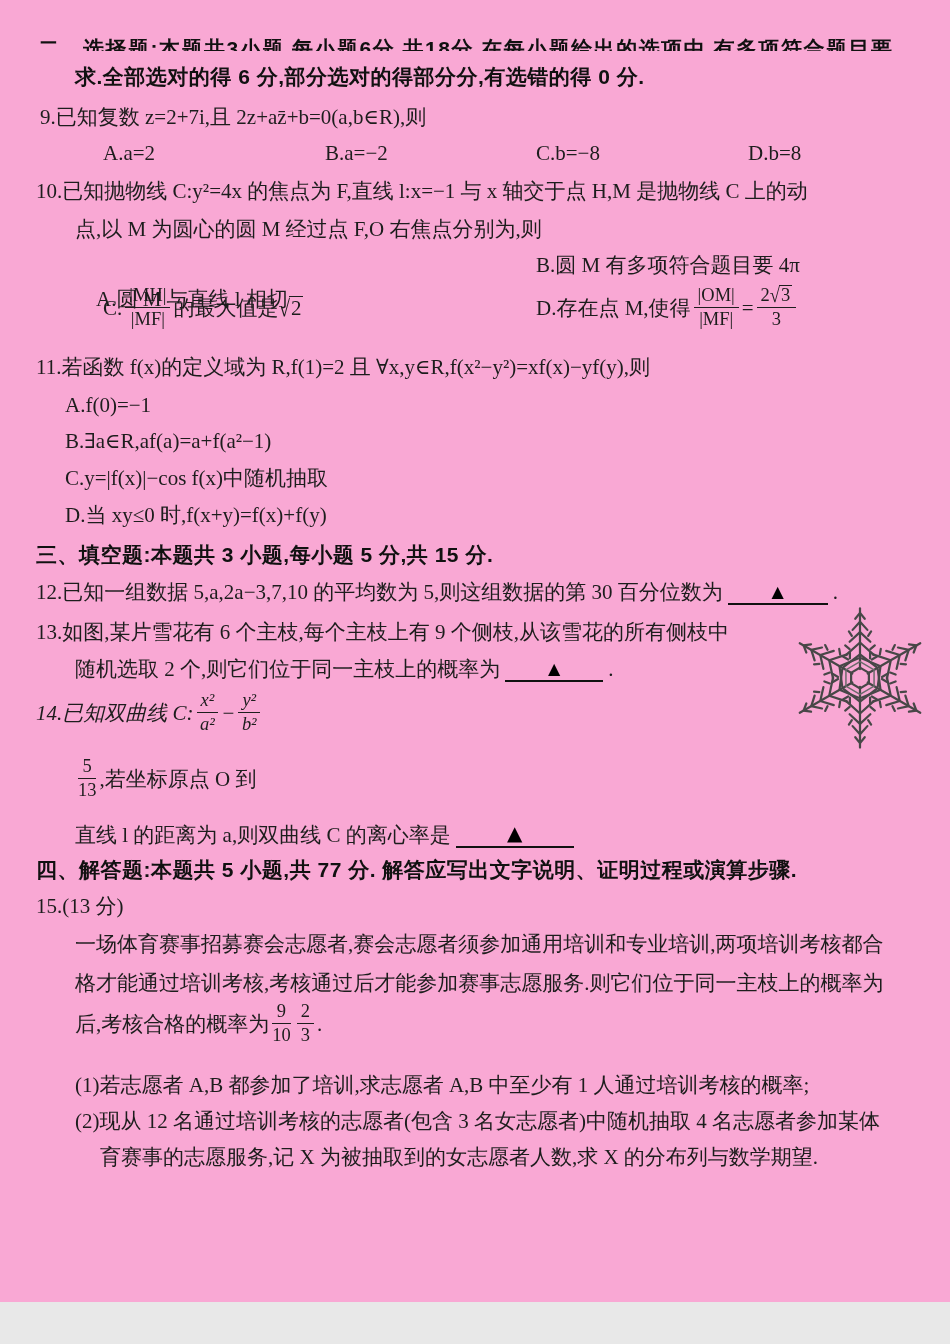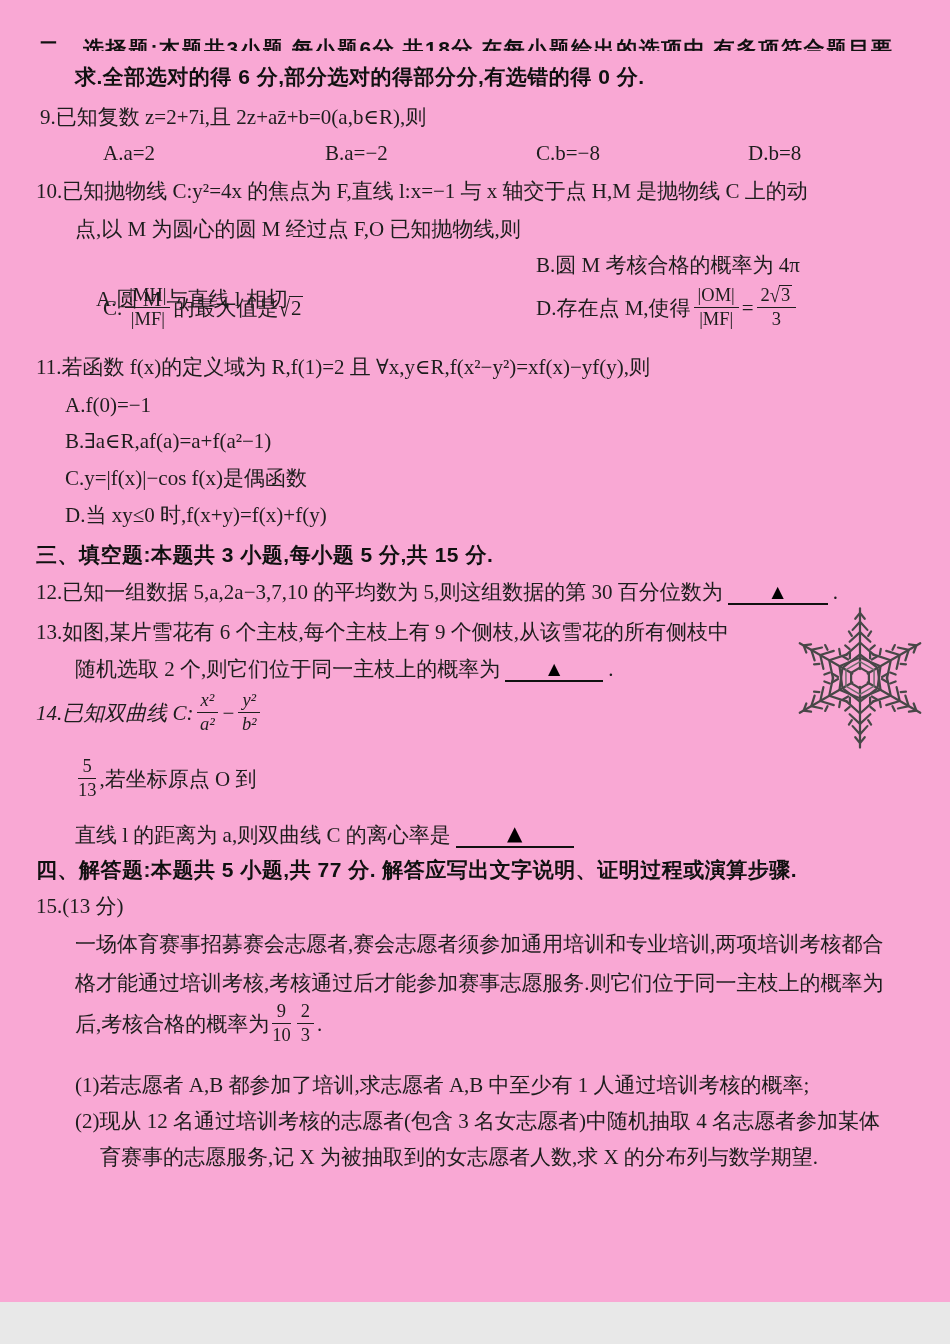--- a/index.html
+++ b/index.html
@@ -79,33 +79,33 @@
       <div class="line bold clip" style="left: 38px; top: 34px;"><span class="clip-inner"><span>二、选择题:本题共3小题,每小题6分,共18分.在每小题给出的选项中,有多项符合题目要</span></span></div>
       <div class="line bold" style="left: 75px; top: 62px;"><span>求.全部选对的得 6 分,部分选对的得部分分,有选错的得 0 分.</span></div>
       <div class="line" style="left: 40px; top: 102px;"><span>9.已知复数 z=2+7i,且 2z+az̄+b=0(a,b∈R),则</span></div>
       <div class="line" style="left: 38px; top: 138px;">
         <span class="col" style="left: 65px;"><span>A.a=2</span></span>
         <span class="col" style="left: 287px;"><span>B.a=−2</span></span>
         <span class="col" style="left: 498px;"><span>C.b=−8</span></span>
         <span class="col" style="left: 710px;"><span>D.b=8</span></span>
       </div>
       <div class="line" style="left: 36px; top: 176px;"><span>10.已知抛物线 C:y²=4x 的焦点为 F,直线 l:x=−1 与 x 轴交于点 H,M 是抛物线 C 上的动</span></div>
-      <div class="line" style="left: 75px; top: 214px;"><span>点,以 M 为圆心的圆 M 经过点 F,O 已知抛物线,则</span></div>
+      <div class="line" style="left: 75px; top: 214px;"><span>点,以 M 为圆心的圆 M 经过点 F,O 右焦点分别为,则</span></div>
       <div class="line" style="left: 38px; top: 250px;">
         <span class="col" style="left: 58px; margin-top: 34px;"><span>A.圆 M 与直线 l 相切</span></span>
-        <span class="col" style="left: 498px;"><span>B.圆 M 考核合格的概率为 4π</span></span>
+        <span class="col" style="left: 498px;"><span>B.圆 M 有多项符合题目要 4π</span></span>
       </div>
       <div class="line" style="left: 38px; top: 287px;">
         <span class="col" style="left: 65px;"><span>C.</span><span class="frac"><span class="num"><span>|MH|</span></span><span class="den"><span>|MF|</span></span></span><span>的最大值是</span><span class="sqrt"><span class="radsign">√</span><span class="radbody"><span>2</span></span></span></span>
         <span class="col" style="left: 498px;"><span>D.存在点 M,使得</span><span class="frac"><span class="num"><span>|OM|</span></span><span class="den"><span>|MF|</span></span></span><span>=</span><span class="frac"><span class="num"><span>2</span><span class="sqrt"><span class="radsign">√</span><span class="radbody"><span>3</span></span></span></span><span class="den"><span>3</span></span></span></span>
       </div>
       <div class="line" style="left: 36px; top: 352px;"><span>11.若函数 f(x)的定义域为 R,f(1)=2 且 ∀x,y∈R,f(x²−y²)=xf(x)−yf(y),则</span></div>
       <div class="line" style="left: 65px; top: 390px;"><span>A.f(0)=−1</span></div>
       <div class="line" style="left: 65px; top: 426px;"><span>B.∃a∈R,af(a)=a+f(a²−1)</span></div>
-      <div class="line" style="left: 65px; top: 463px;"><span>C.y=|f(x)|−cos f(x)是偶函数</span></div>
+      <div class="line" style="left: 65px; top: 463px;"><span>C.y=|f(x)|−cos f(x)中随机抽取</span></div>
       <div class="line" style="left: 65px; top: 500px;"><span>D.当 xy≤0 时,f(x+y)=f(x)+f(y)</span></div>
       <div class="line bold" style="left: 36px; top: 540px;"><span>三、填空题:本题共 3 小题,每小题 5 分,共 15 分.</span></div>
       <div class="line" style="left: 36px; top: 577px;"><span>12.已知一组数据 5,a,2a−3,7,10 的平均数为 5,则这组数据的第 30 百分位数为</span><span class="blank" style="width: 100px;"><span class="tri" style="font-size: 16px;">▲</span></span><span>.</span></div>
       <div class="line" style="left: 36px; top: 617px;"><span>13.如图,某片雪花有 6 个主枝,每个主枝上有 9 个侧枝,从该雪花的所有侧枝中</span></div>
       <div class="line" style="left: 75px; top: 654px;"><span>随机选取 2 个,则它们位于同一主枝上的概率为</span><span class="blank" style="width: 98px;"><span class="tri" style="font-size: 16px;">▲</span></span><span>.</span></div>
       <div class="line" style="left: 36px; top: 692px; font-style: italic;"><span>14.已知双曲线 C:</span><span class="frac"><span class="num"><span>x²</span></span><span class="den"><span>a²</span></span></span><span>−</span><span class="frac"><span class="num"><span>y²</span></span><span class="den"><span>b²</span></span></span></div>
       <div class="line" style="left: 75px; top: 758px;"><span class="frac"><span class="num"><span>5</span></span><span class="den"><span>13</span></span></span><span>,若坐标原点 O 到</span></div>
       <div class="line" style="left: 75px; top: 820px;"><span>直线 l 的距离为 a,则双曲线 C 的离心率是</span><span class="blank" style="width: 118px;"><span class="tri" style="font-size: 20px;">▲</span></span></div>
       <div class="line bold" style="left: 36px; top: 855px;"><span>四、解答题:本题共 5 小题,共 77 分. 解答应写出文字说明、证明过程或演算步骤.</span></div>
       <div class="line" style="left: 36px; top: 891px;"><span>15.(13 分)</span></div>

